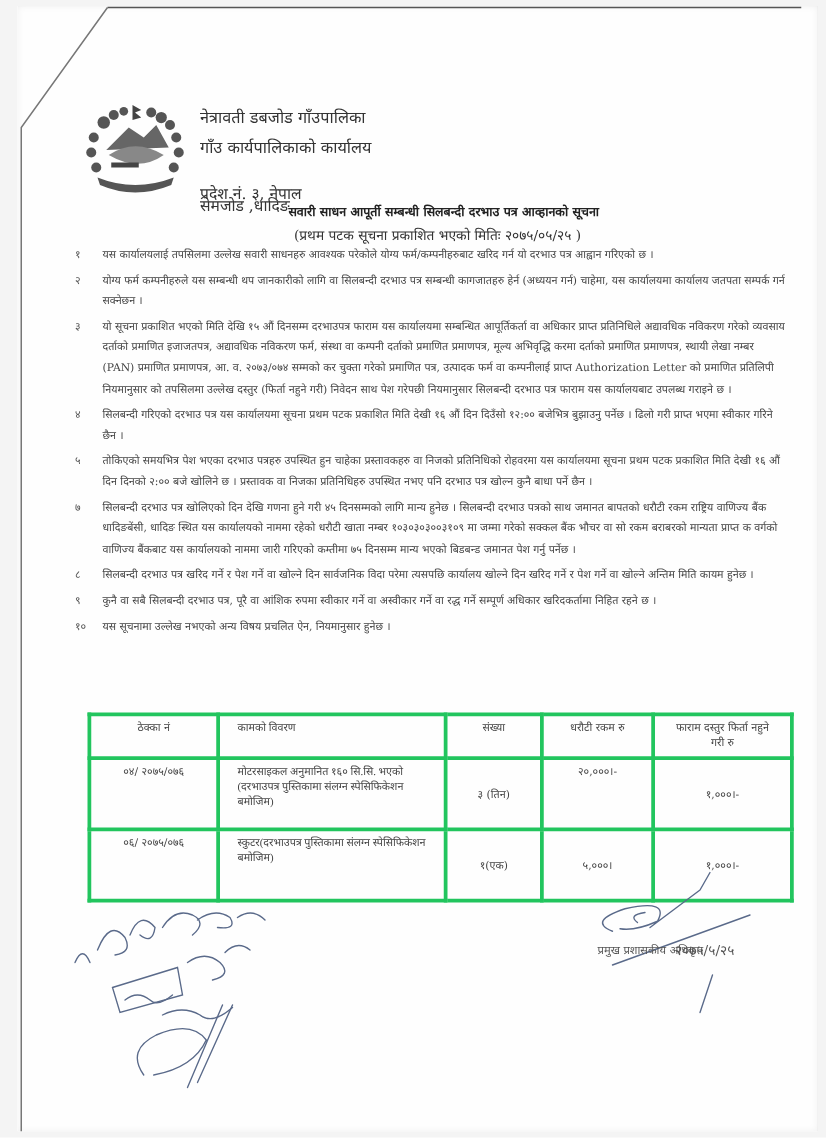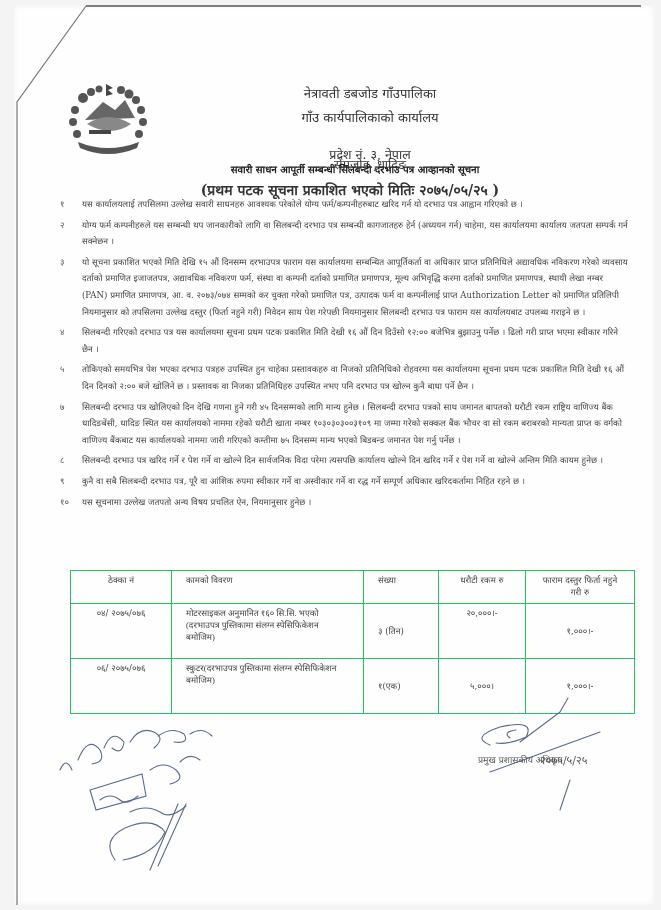--- a/index.html
+++ b/index.html
@@ -2,38 +2,38 @@
 <html><head>
 <meta charset="utf-8">
 <style>
   html,body{margin:0;padding:0;}
   body{width:661px;height:910px;background:#f4f4f4;position:relative;overflow:hidden;
        font-family:"DejaVu Serif","Liberation Serif",serif;color:#3a3a3a;}
   .page{position:absolute;left:14px;top:5px;width:640px;height:900px;background:#fefefe;
         box-shadow:inset 0 0 6px rgba(0,0,0,0.06);}
   .fold{position:absolute;left:0;top:0;width:661px;height:910px;pointer-events:none;}
   .logo{position:absolute;left:63px;top:80px;width:90px;height:80px;}
-  .hdr{position:absolute;left:160px;width:420px;text-align:center;color:#333;}
+  .hdr{position:absolute;left:160px;width:420px;color:#333;}
   .h1{top:84px;font-size:13px;}
   .h2{top:108px;font-size:13px;}
   .h3{top:128px;font-size:12.5px;margin-top:28px;}
   .h4{top:146px;font-size:12.5px;}
   .title{position:absolute;left:120px;top:162px;width:470px;text-align:center;font-size:10px;font-weight:bold;color:#222;}
-  .subtitle{position:absolute;left:150px;top:180px;width:400px;text-align:center;font-size:14px;font-weight:bold;color:#333;}
+  .subtitle{position:absolute;left:150px;top:180px;width:400px;text-align:center;font-size:11px;font-weight:normal;color:#333;}
   .items{position:absolute;left:60px;top:196px;width:570px;font-size:8.6px;line-height:16.6px;color:#444;}
   .item{display:flex;margin-bottom:4px;}
   .item .num{width:22px;flex:none;color:#555;}
   .item .txt{flex:1;}
   table.works{position:absolute;left:70px;top:570px;width:565px;border-collapse:collapse;font-size:8.6px;color:#444;}
-  table.works td, table.works th{border:1px solid #22c55e;padding:3px 14px;font-weight:normal;vertical-align:top;}
+  table.works td, table.works th{border:3px solid #22c55e;padding:3px 14px;font-weight:normal;vertical-align:top;}
   table.works th{height:26px;}
   table.works td{height:48px;}
   .c1{width:72px;text-align:center;}
   .c2{text-align:left;font-family:Liberation Serif, serif;}
-  .c3{width:46px;text-align:left;}
+  .c3{width:46px;text-align:center;}
   .c4{width:58px;text-align:center;}
   .c5{width:80px;text-align:center;}
   .mid{vertical-align:middle !important;}
   .sig-area{position:absolute;left:0;top:0;width:661px;height:910px;pointer-events:none;}
   .signatory{position:absolute;left:478px;top:753px;font-size:9px;color:#555;}
   .sig-date{position:absolute;left:540px;top:752px;font-size:11px;color:#555;}
 </style>
 </head>
 <body>
 
@@ -102,21 +102,21 @@
   <div class="item">
       <span class="num">८</span>
       <span class="txt">सिलबन्दी दरभाउ पत्र खरिद गर्ने र पेश गर्ने वा खोल्ने दिन सार्वजनिक विदा परेमा त्यसपछि कार्यालय खोल्ने दिन खरिद गर्ने र पेश गर्ने वा खोल्ने अन्तिम मिति कायम हुनेछ ।</span>
     </div>
   <div class="item">
       <span class="num">९</span>
       <span class="txt">कुनै वा सबै सिलबन्दी दरभाउ पत्र, पूरै वा आंशिक रुपमा स्वीकार गर्ने वा अस्वीकार गर्ने वा रद्ध गर्ने सम्पूर्ण अधिकार खरिदकर्तामा निहित रहने छ ।</span>
     </div>
   <div class="item">
       <span class="num">१०</span>
-      <span class="txt">यस सूचनामा उल्लेख जतपतो अन्य विषय प्रचलित ऐन, नियमानुसार हुनेछ ।</span>
+      <span class="txt">यस सूचनामा उल्लेख नभएको अन्य विषय प्रचलित ऐन, नियमानुसार हुनेछ ।</span>
     </div>
 </div>
 
 <table class="works">
   <thead>
     <tr>
       <th class="c1">ठेक्का नं</th>
       <th class="c2">कामको विवरण</th>
       <th class="c3">संख्या</th>
       <th class="c4">धरौटी रकम रु</th>

